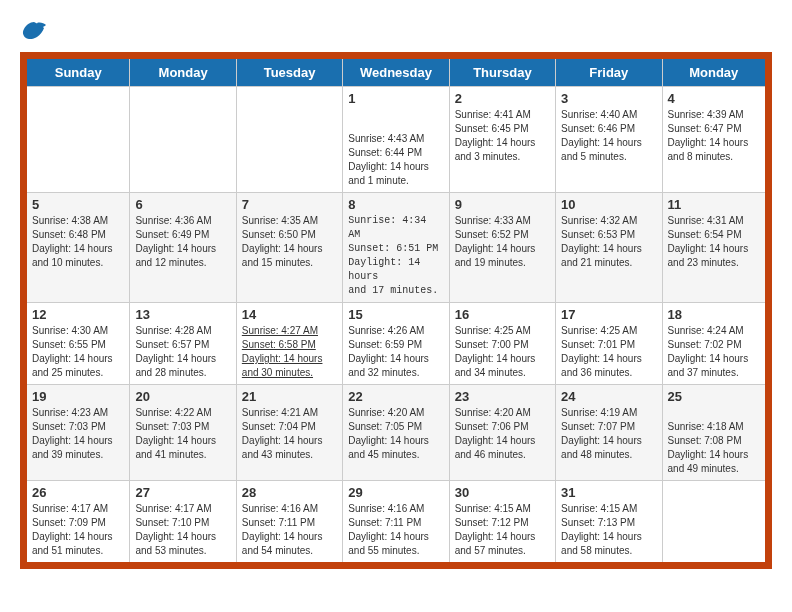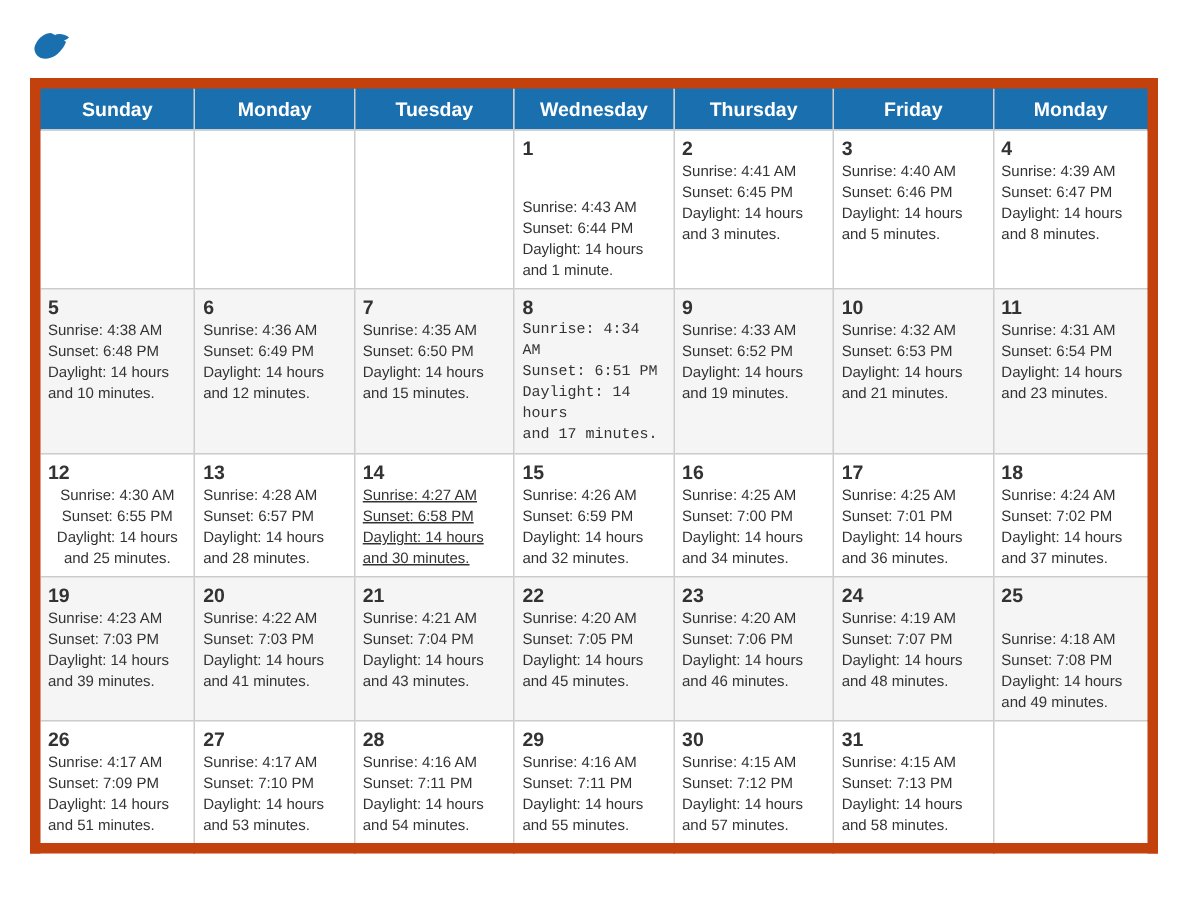--- a/index.html
+++ b/index.html
@@ -204,21 +204,21 @@
           <span class="day-number">11</span>
           <div class="day-info" style="white-space: pre-line;">Sunrise: 4:31 AM
 Sunset: 6:54 PM
 Daylight: 14 hours
 and 23 minutes.</div>
         </td>
       </tr>
       <tr>
         <td>
           <span class="day-number">12</span>
-          <div class="day-info" style="white-space: pre-line; text-align: center;">Sunrise: 4:30 AM
+          <div class="day-info" style="white-space: pre-line;">Sunrise: 4:30 AM
 Sunset: 6:55 PM
 Daylight: 14 hours
 and 25 minutes.</div>
         </td>
         <td>
           <span class="day-number">13</span>
           <div class="day-info" style="white-space: pre-line;">Sunrise: 4:28 AM
 Sunset: 6:57 PM
 Daylight: 14 hours
 and 28 minutes.</div>

